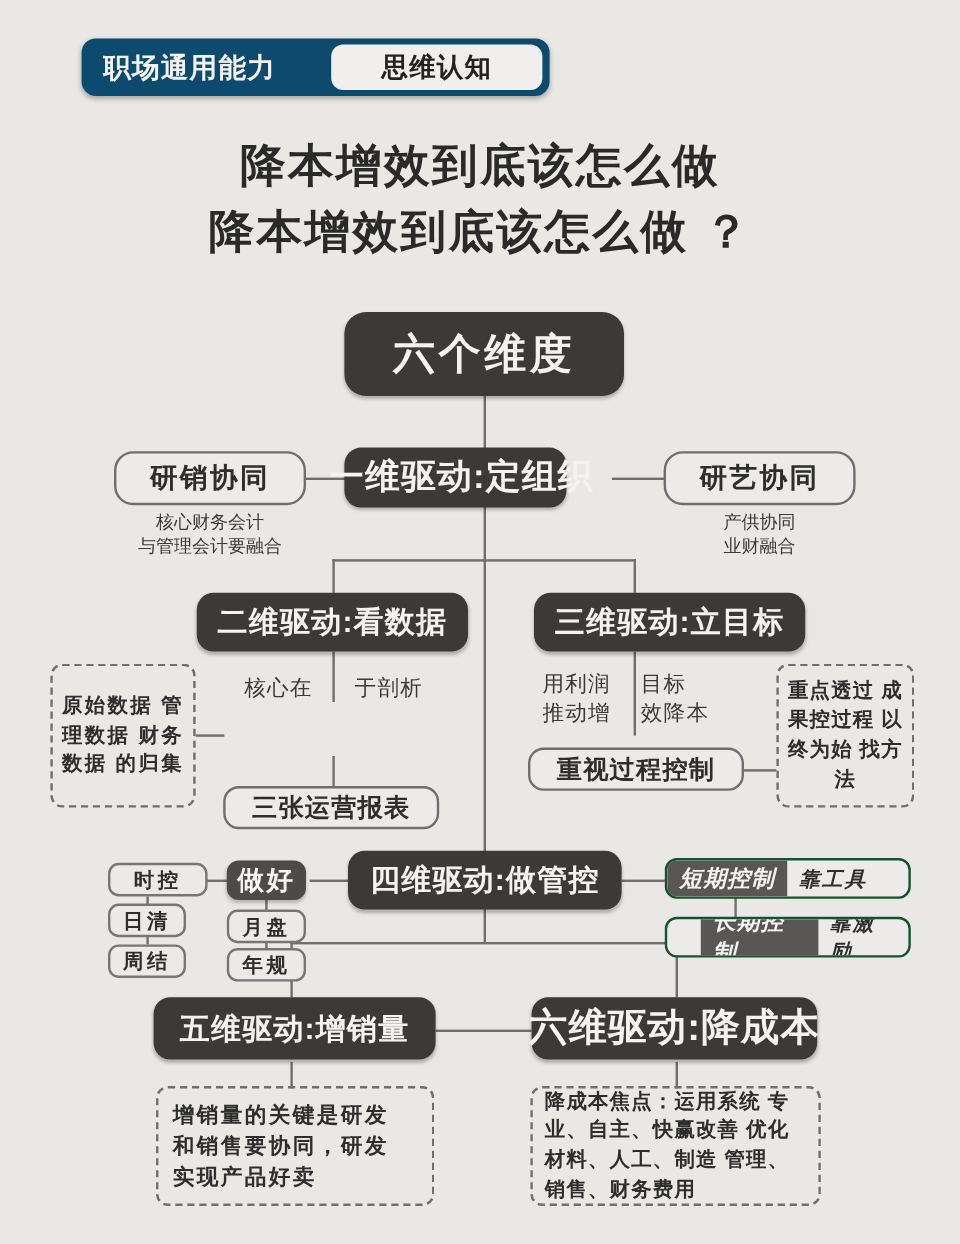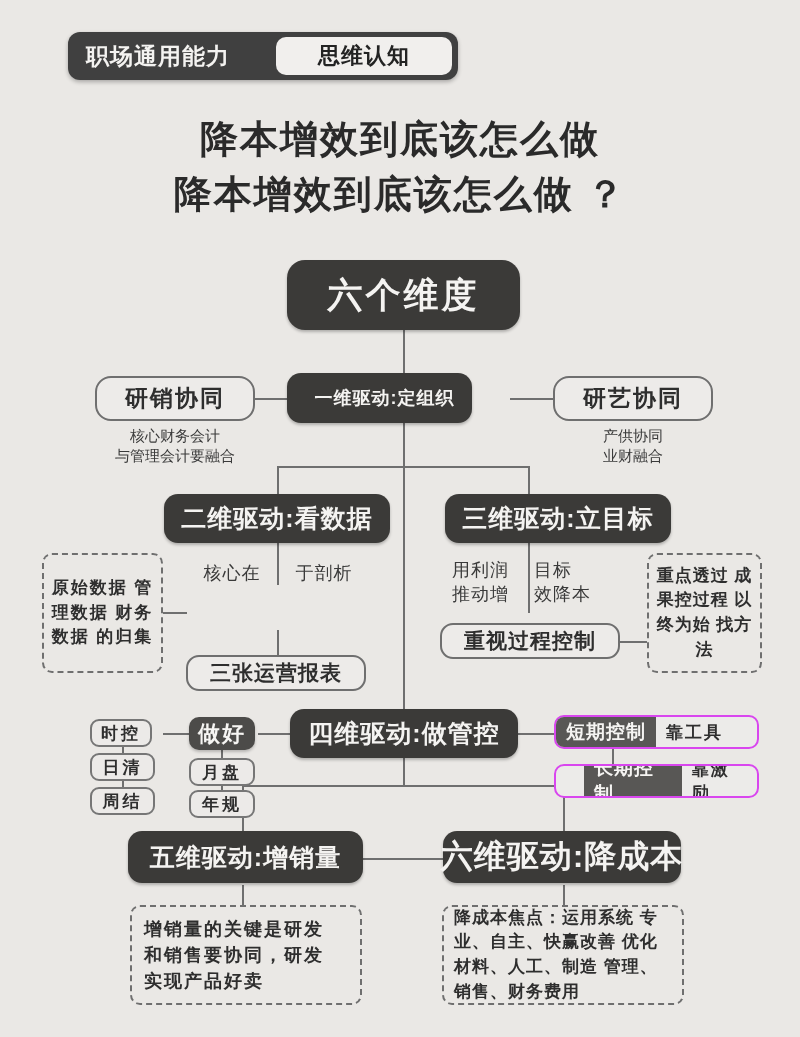--- a/index.html
+++ b/index.html
@@ -59,21 +59,21 @@
     line-height:1.45;
   }
   .plain{
     position:absolute;color:#3a3a3a;font-weight:normal;
     line-height:1.35;text-align:center;z-index:3;white-space:pre-line;
   }
 
   
   #hdr-outer{
     position:absolute;left:68px;top:32px;width:390px;height:48px;
-    background:#404040;border-radius:12px;display:flex;align-items:center;
+    background:#0c4a6e;border-radius:12px;display:flex;align-items:center;
     box-shadow:0 2px 4px rgba(0,0,0,.28);z-index:4;
   }
   #hdr-label{
     color:#f4f3f1;font-weight:bold;font-size:23px;letter-spacing:1px;
     margin-left:18px;
   }
   #hdr-inner{
     position:absolute;right:6px;top:5px;height:38px;width:176px;
     background:#f1efed;border-radius:10px;
     display:flex;align-items:center;justify-content:center;
@@ -86,22 +86,22 @@
     z-index:3;
   }
   #title div{
     font-size:38px;font-weight:bold;color:#2a2a2a;letter-spacing:2px;
     line-height:1.45;
   }
 
   
   .combo{
     position:absolute;display:flex;align-items:stretch;
-    border:2px solid #d946ef;border-radius:10px;overflow:hidden;
-    background:#ecebe9;z-index:3;box-sizing:border-box;
+    border:2px solid #14532d;border-radius:10px;overflow:hidden;
+    background:#ecebe9;z-index:3;box-sizing:border-box;font-style:italic;
   }
   .combo .k{
     background:#585755;color:#f5f4f2;font-weight:bold;
     display:flex;align-items:center;justify-content:center;
     padding:0 10px;font-size:19px;letter-spacing:1px;
   }
   .combo .v{
     color:#2e2e2e;font-weight:bold;
     display:flex;align-items:center;justify-content:center;
     padding:0 10px;font-size:17px;letter-spacing:2px;
@@ -154,21 +154,21 @@
   <div class="ln lnh" style="left:242px;top:785px;width:322px;"></div>
   <div class="ln lnv" style="left:242px;top:785px;height:46px;"></div>
   <div class="ln lnv" style="left:563px;top:785px;height:46px;"></div>
 
   <div class="ln lnh" style="left:363px;top:858px;width:80px;"></div>
   <div class="ln lnv" style="left:242px;top:885px;height:22px;"></div>
   <div class="ln lnv" style="left:563px;top:885px;height:22px;"></div>
 
   <div class="node dark" style="left:287px;top:260px;width:233px;height:70px;font-size:35px;letter-spacing:3px;border-radius:18px;">六个维度</div>
 
-  <div class="node dark" style="left:287px;top:373px;width:185px;height:50px;font-size:18px;letter-spacing:1px;padding-left:10px;">一维驱动:定组织</div>
+  <div class="node dark" style="left:287px;top:373px;width:185px;height:50px;font-size:29px;letter-spacing:1px;padding-left:10px;">一维驱动:定组织</div>
 
   <div class="node light" style="left:95px;top:376px;width:160px;height:45px;font-size:23px;letter-spacing:2px;">研销协同</div>
   <div class="plain" style="left:75px;top:426px;width:200px;font-size:15px;">核心财务会计
 与管理会计要融合</div>
 
   <div class="node light" style="left:553px;top:376px;width:160px;height:45px;font-size:23px;letter-spacing:2px;">研艺协同</div>
   <div class="plain" style="left:533px;top:426px;width:200px;font-size:15px;">产供协同
 业财融合</div>
 
   <div class="node dark" style="left:164px;top:494px;width:226px;height:49px;font-size:25px;letter-spacing:1px;">二维驱动:看数据</div>
@@ -192,21 +192,21 @@
 
   <div class="node light" style="left:440px;top:623px;width:180px;height:36px;font-size:21px;letter-spacing:1px;border-radius:13px;">重视过程控制</div>
 
   <div class="node dashed" style="left:647px;top:553px;width:115px;height:120px;font-size:17px;letter-spacing:1px;text-align:center;">重点透过
 成果控过程
 以终为始
 找方法</div>
 
   <div class="node dark" style="left:290px;top:709px;width:228px;height:49px;font-size:25px;letter-spacing:1px;">四维驱动:做管控</div>
 
-  <div class="node light-sm" style="left:90px;top:719px;width:62px;height:28px;font-size:17px;letter-spacing:3px;">时控</div>
+  <div class="node light-sm" style="left:90px;top:719px;width:83px;height:28px;font-size:17px;letter-spacing:3px;">时控</div>
   <div class="node light-sm" style="left:90px;top:753px;width:65px;height:28px;font-size:17px;letter-spacing:3px;">日清</div>
   <div class="node light-sm" style="left:90px;top:787px;width:65px;height:28px;font-size:17px;letter-spacing:3px;">周结</div>
 
   <div class="node dark-sm" style="left:189px;top:717px;width:66px;height:33px;font-size:22px;letter-spacing:2px;">做好</div>
   <div class="node light-sm" style="left:189px;top:758px;width:66px;height:28px;font-size:17px;letter-spacing:3px;">月盘</div>
   <div class="node light-sm" style="left:189px;top:790px;width:66px;height:28px;font-size:17px;letter-spacing:3px;">年规</div>
 
   <div class="combo" style="left:554px;top:715px;width:205px;height:34px;">
     <span class="k">短期控制</span>
     <span class="v">靠工具</span>

